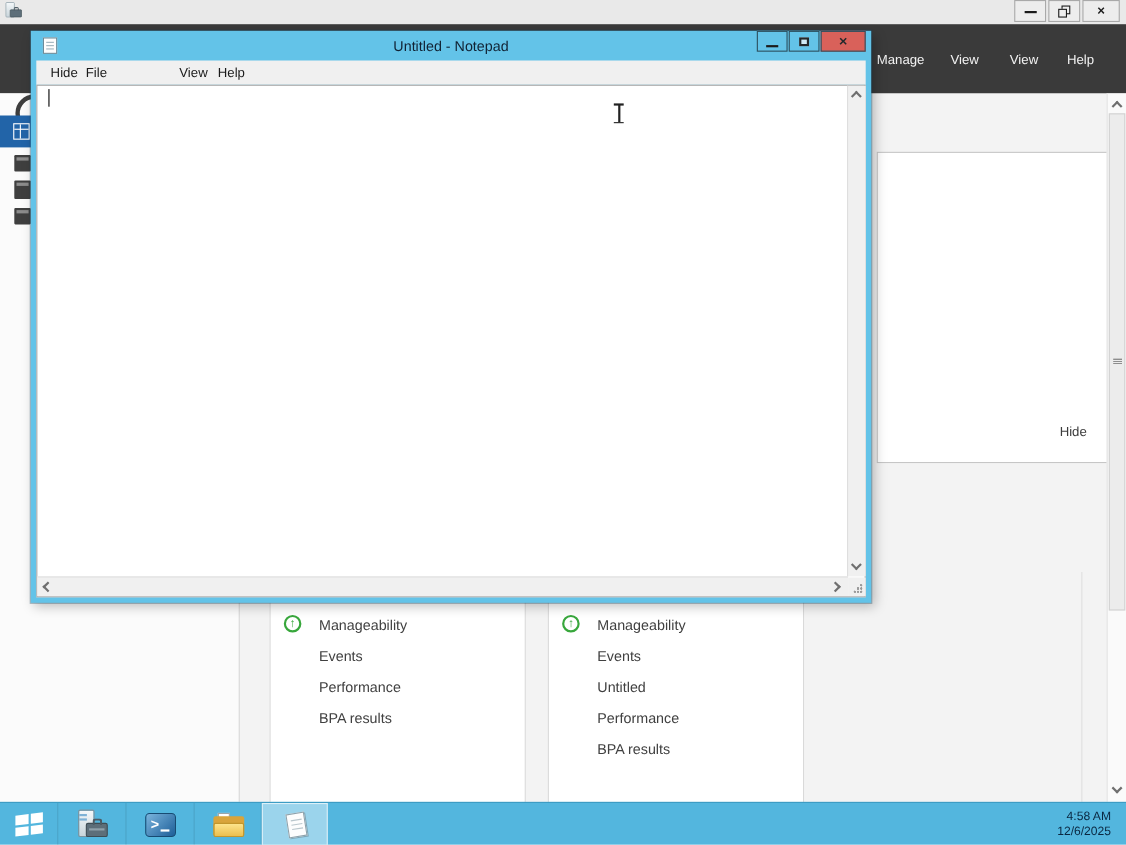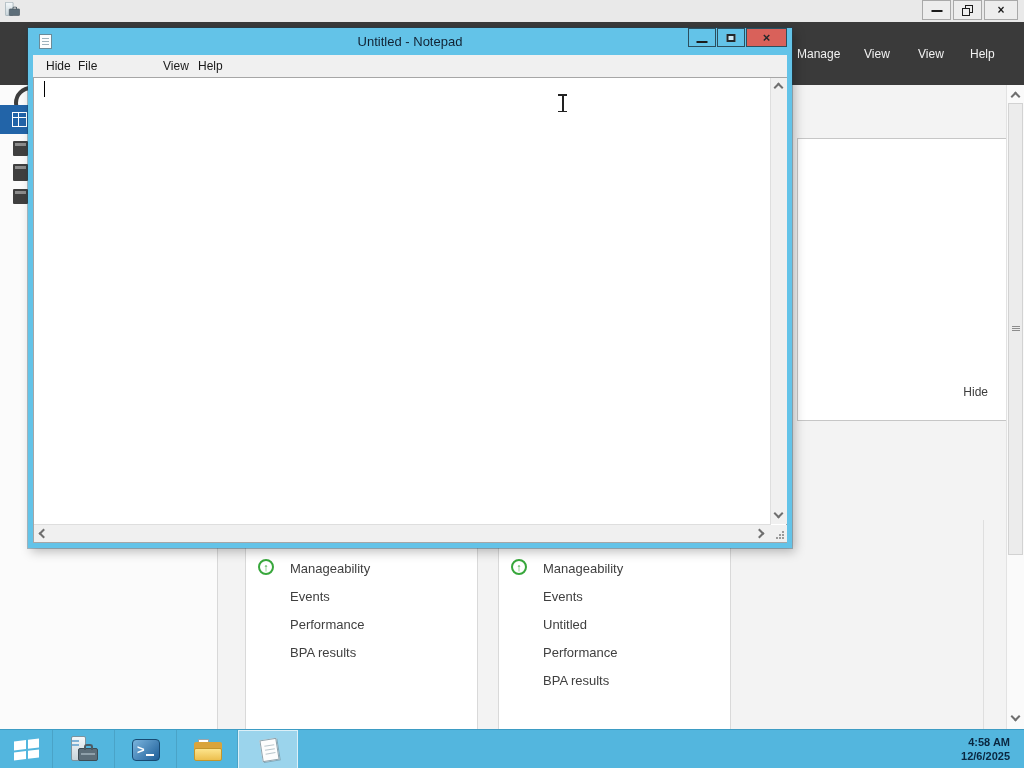--- a/index.html
+++ b/index.html
@@ -117,21 +117,21 @@
   .npicon .pad i { position:absolute; left:3px; width:10px; height:1px; background:#b9c6cc; }
 
   .tray-ic { position:absolute; top:740px; width:18px; height:16px; cursor:pointer; }
   .net-screen { position:absolute; left:0; top:1px; width:13px; height:10px; background:#42505a; border-radius:1px; }
   .net-inner { position:absolute; left:2px; top:3px; width:9px; height:6px; background:#9db1bc; }
   .net-base { position:absolute; left:3px; top:12px; width:7px; height:2px; background:#42505a; }
   .spk-box { position:absolute; left:0; top:5px; width:5px; height:6px; background:#42505a; }
   .spk-cone { position:absolute; left:2px; top:1px; width:0; height:0; border-top:7px solid transparent; border-bottom:7px solid transparent; border-right:9px solid #42505a; }
   .badge { position:absolute; right:-3px; bottom:-2px; width:10px; height:10px; border-radius:50%; background:#d63a31; border:1px solid #fff;
            color:#fff; font-size:8px; font-weight:bold; line-height:8px; text-align:center; }
-  .tb-clock { position:absolute; right:14px; top:735px; text-align:right; font-size:11px; line-height:14px; color:#0a2740; cursor:default; z-index:101;font-weight:bold; }
+  .tb-clock { position:absolute; right:14px; top:735px; text-align:right; font-size:11px; line-height:14px; color:#0a2740; cursor:default; z-index:101; }
 </style>
 </head>
 <body>
 
 <div id="screen">
 
   <div class="sm-titlebar">
     <div class="sm-appicon">
       <div class="smicon" style="left:0;top:0;transform:scale(0.55);transform-origin:0 0;">
         <div class="tower"></div>

